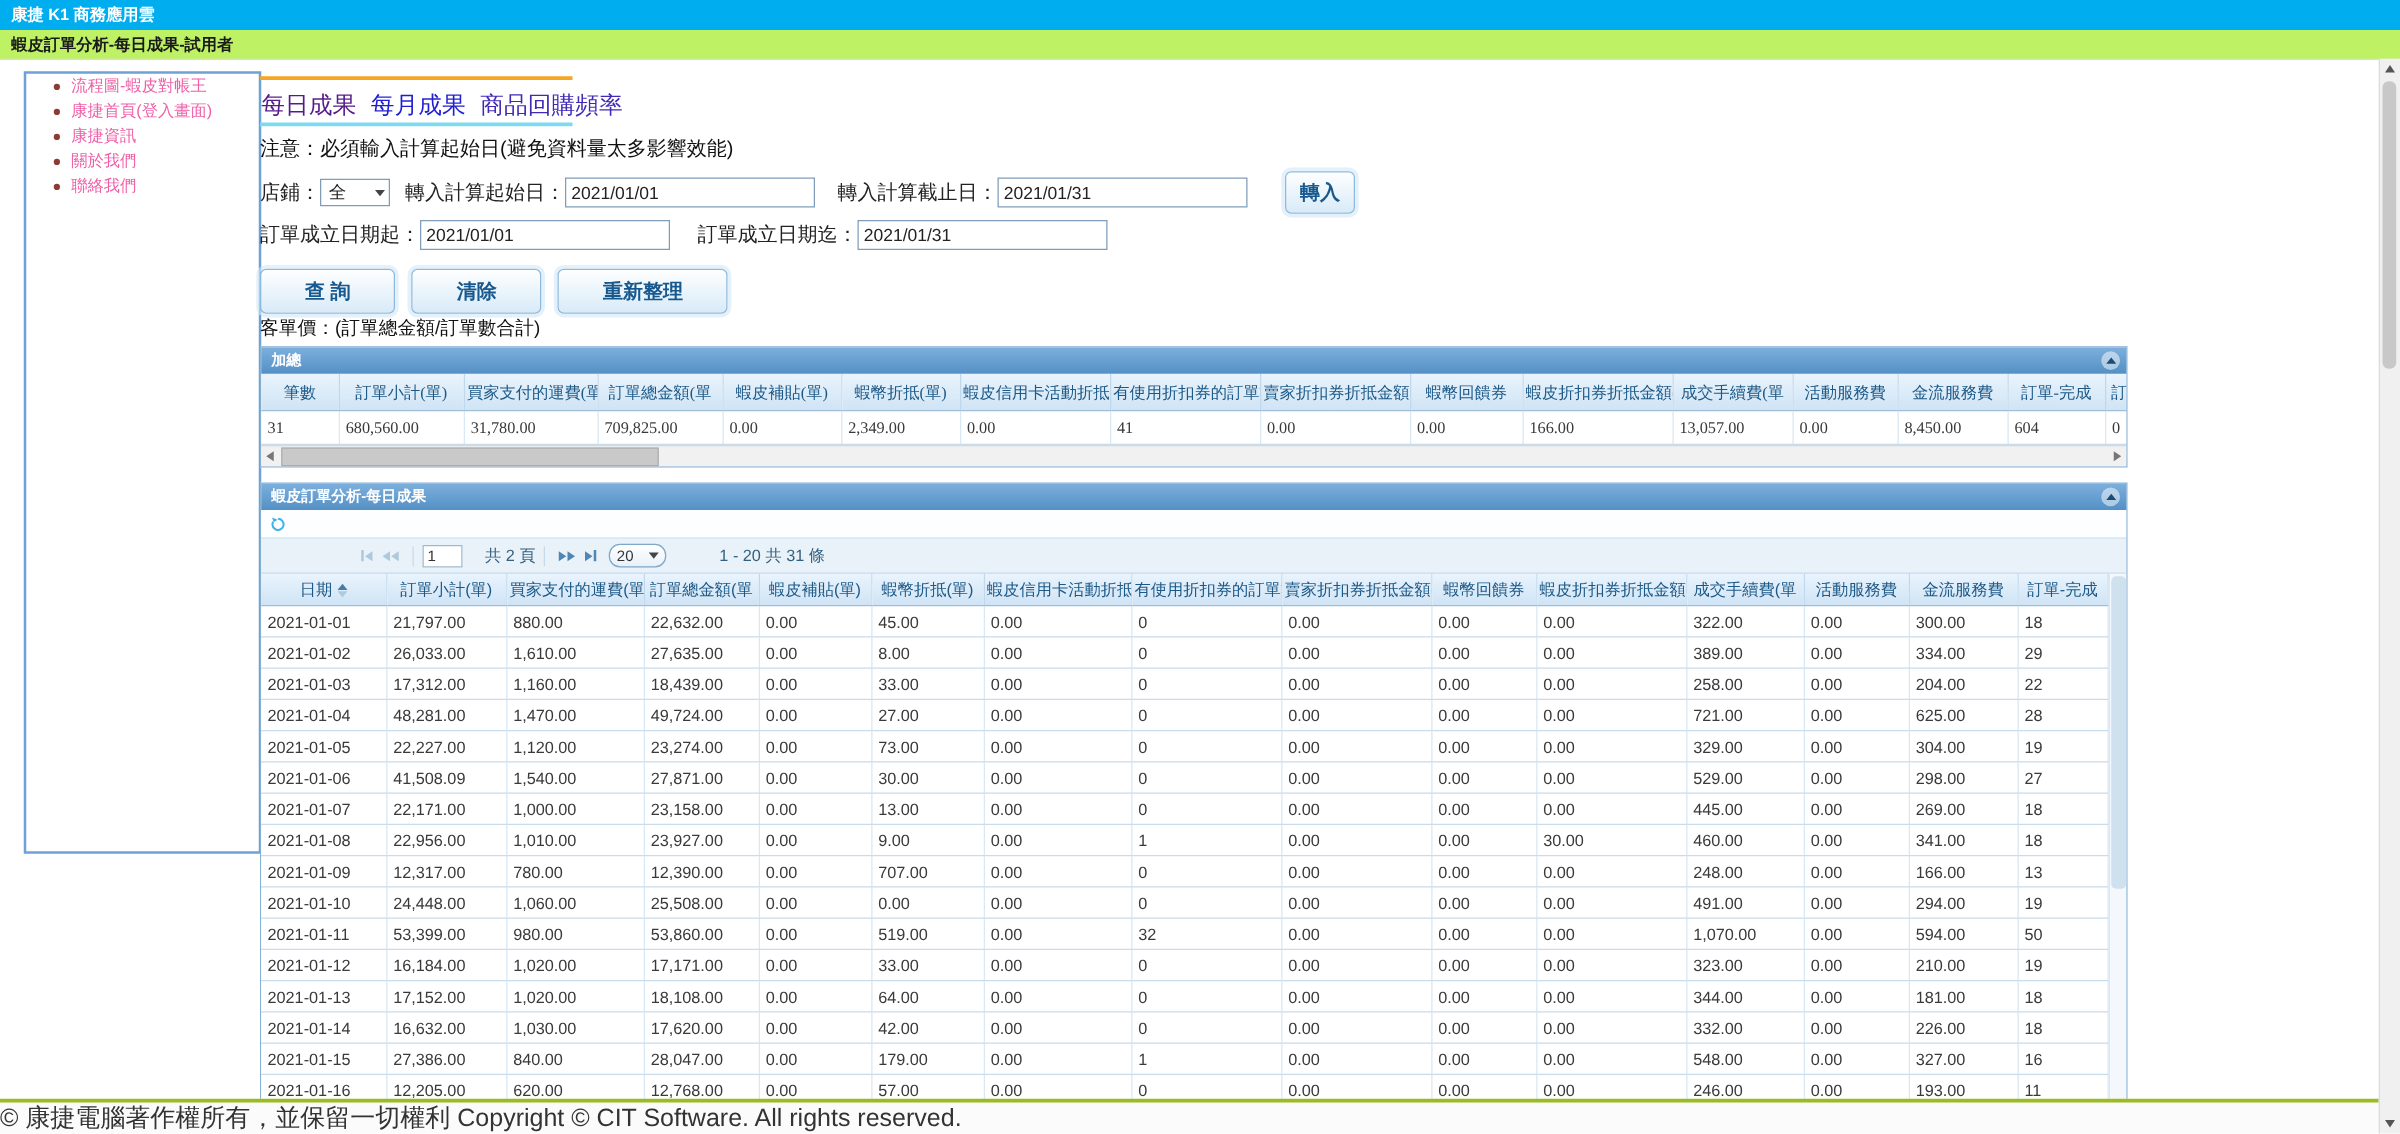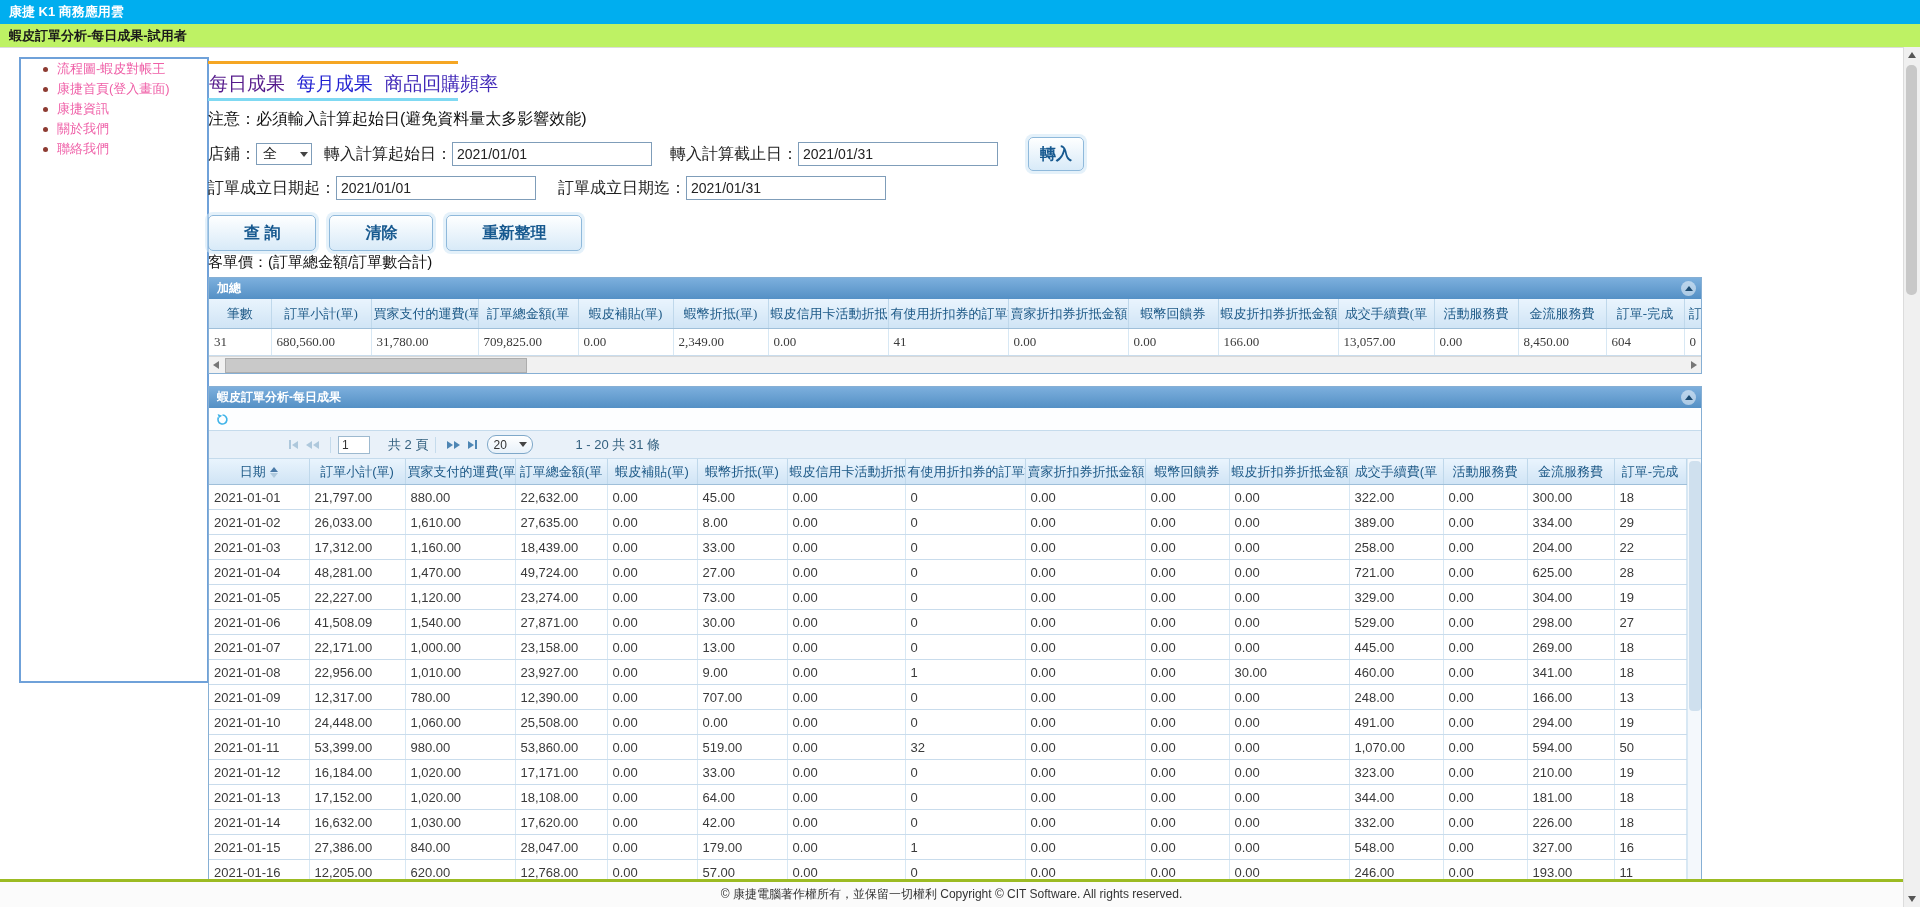--- a/index.html
+++ b/index.html
@@ -81,21 +81,21 @@
   .pgsep{width:1px;height:16px;background:#C5DBEC;margin:0 7px;}
   .pg-input{width:24px;height:16px;border:1px solid #9DB9CF;font-size:12px;text-align:left;padding:0 3px;color:#333;}
   .pgsize{width:46px;height:19px;border:1px solid #7FA8C9;border-radius:9px;background:linear-gradient(#fff,#E8F1F9);
           display:inline-flex;align-items:center;justify-content:space-between;padding:0 5px;font-size:12px;
           color:#333;box-sizing:border-box;cursor:pointer;margin-left:6px;}
   .pg-range{margin-left:42px;}
   .bdiv{display:flex;}
   .vscroll{width:15px;background:#F4F8FC;border-left:1px solid #D8E8F4;position:relative;}
   .vs-thumb{position:absolute;left:1px;top:2px;width:12px;height:250px;background:#CFE0EE;border-radius:4px;cursor:pointer;}
   .footer{position:absolute;left:0;bottom:0;width:1903px;height:25px;background:#FBFBFB;border-top:3px solid #9CBB23;
-          display:flex;align-items:center;justify-content:center;font-size:12px;color:#333;}
+          display:flex;align-items:center;font-size:20px;color:#333;}
   .page-scroll{position:absolute;right:0;top:47px;width:17px;height:860px;background:#F0F0F0;border-left:1px solid #DCDCDC;box-sizing:border-box;}
   .ps-up{position:absolute;top:5px;left:4px;width:0;height:0;border-left:4px solid transparent;border-right:4px solid transparent;border-bottom:6px solid #555;cursor:pointer;}
   .ps-down{position:absolute;bottom:5px;left:4px;width:0;height:0;border-left:4px solid transparent;border-right:4px solid transparent;border-top:6px solid #555;cursor:pointer;}
   .ps-thumb{position:absolute;top:18px;left:2px;width:11px;height:230px;background:#C8C8C8;border-radius:5px;cursor:pointer;}
 </style>
 </head>
 <body>
 
 <div class="topbar">
   <span>康捷 K1 商務應用雲</span>

